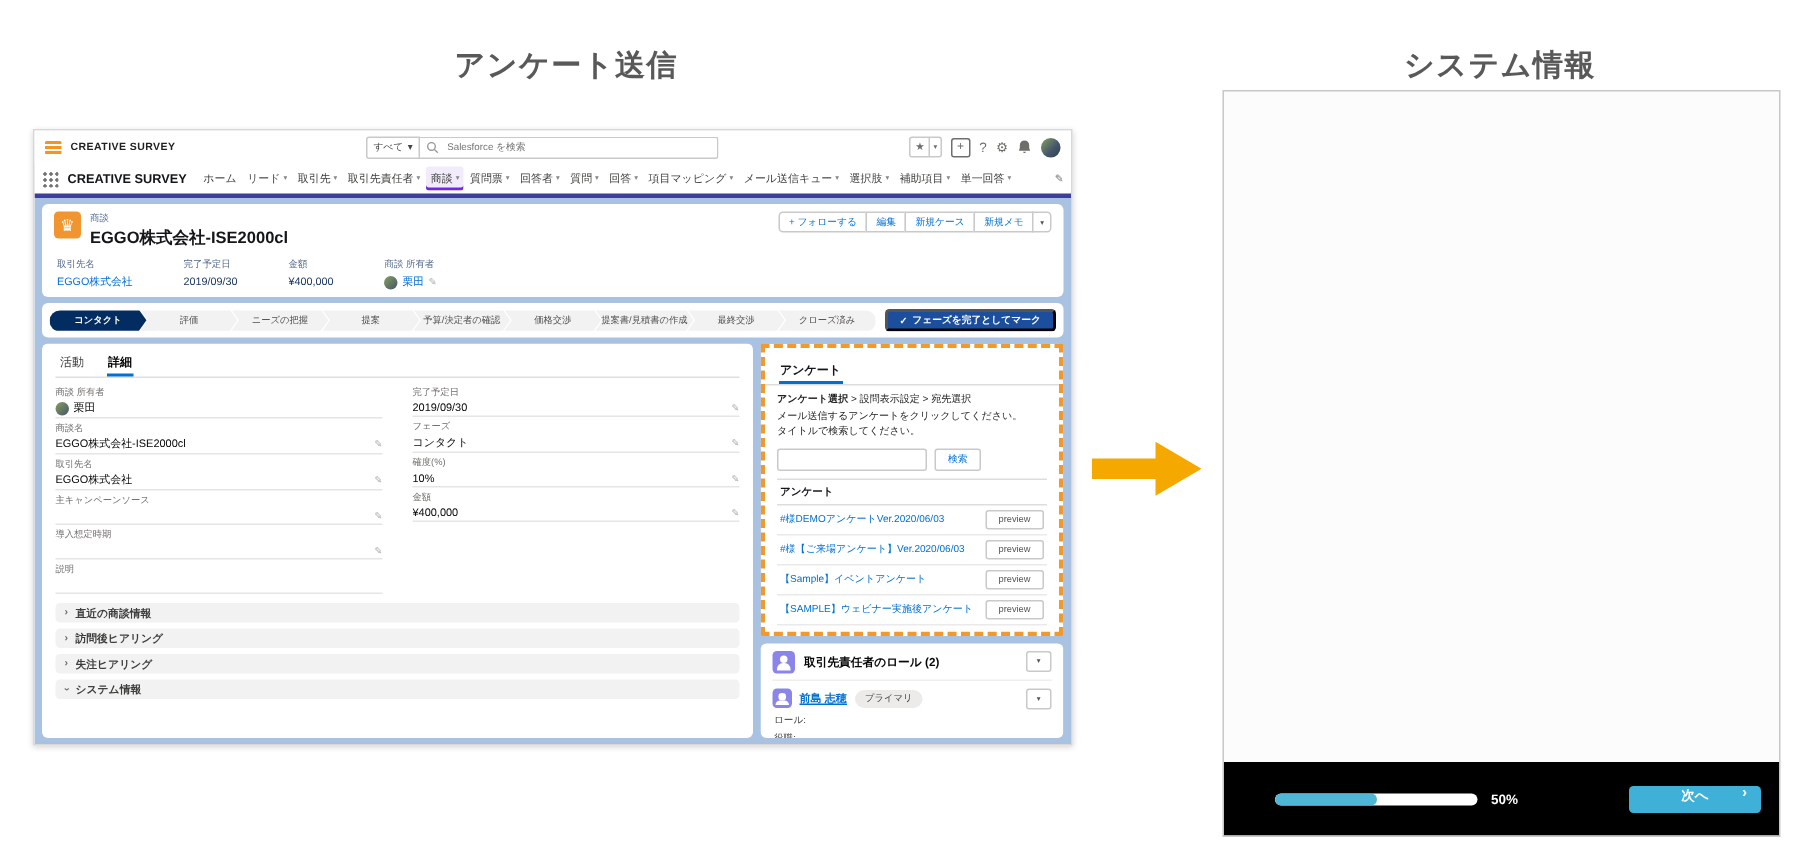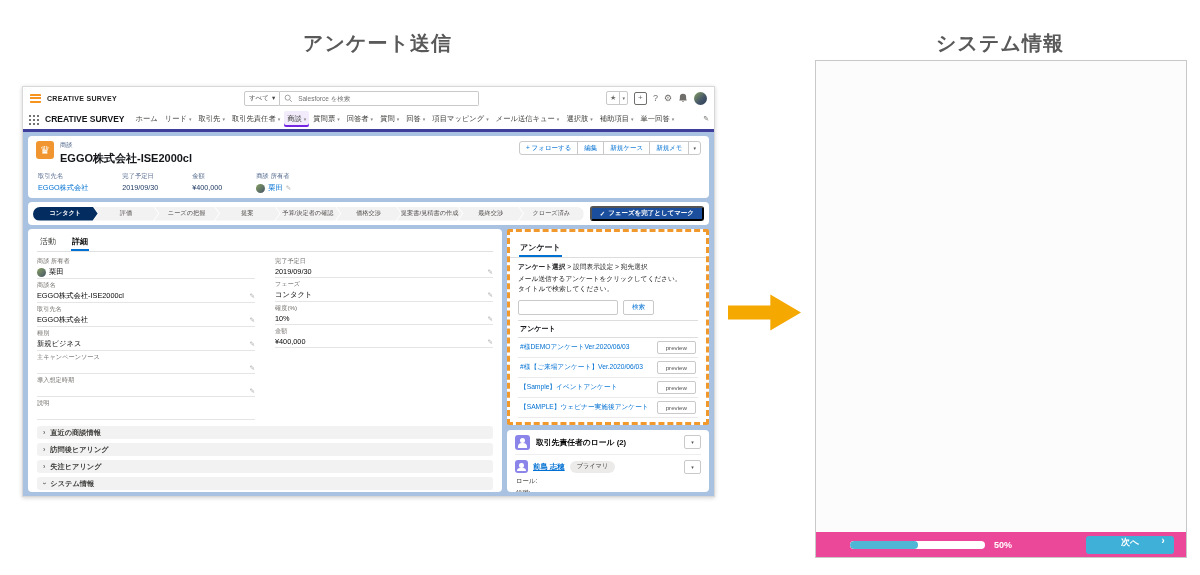--- a/index.html
+++ b/index.html
@@ -112,21 +112,21 @@
   
   .arrow{position:absolute;left:728px;top:291px;width:73px;height:43px;background:#f5a800;clip-path:polygon(0 34%,58% 34%,58% 8%,100% 50%,58% 92%,58% 66%,0 66%);}
 
   
   .answer-panel{position:absolute;left:815px;top:60px;width:370px;height:496px;background:#fcfcfc;border:1px solid #c8c8c8;display:flex;flex-direction:column;overflow:hidden;}
   .q-area{padding:32px 26px 0;}
   .q-text{font-size:12.8px;font-weight:bold;color:#333;line-height:1.6;}
   .rating-row{display:flex;gap:3px;margin-top:30px;}
   .rate-btn{width:26px;height:35px;background:#fff;border:2px solid #c7e7f2;border-radius:3px;display:flex;align-items:center;justify-content:center;font-size:14px;font-weight:bold;color:#222;box-sizing:border-box;flex:none;}
   .rate-btn.selected{background:#4fb6d6;border-color:#4fb6d6;color:#fff;}
-  .answer-footer{margin-top:auto;height:25px;background:#ec4899;display:flex;align-items:center;padding:0 12px;flex:none;}
+  .answer-footer{margin-top:auto;height:25px;background:#000000;display:flex;align-items:center;padding:12px 12px;flex:none;}
   .progress-track{width:135px;height:8px;background:#fff;border-radius:4px;overflow:hidden;margin-left:22px;flex:none;}
   .progress-fill{height:100%;background:#4fb6d6;border-radius:4px;}
   .progress-label{color:#fff;font-size:9px;font-weight:bold;margin-left:9px;}
   .next-btn{margin-left:auto;background:#3fb0d8;color:#fff;font-size:9px;font-weight:bold;border-radius:3px;height:18px;width:88px;display:flex;align-items:flex-start;justify-content:center;position:relative;font-family:Liberation Mono, monospace;}
   .next-btn .nx-chev{position:absolute;right:8px;font-size:10px;font-weight:bold;}
 </style>
 </head>
 <body>
 
 <div class="sec-title left">アンケート送信</div>
@@ -332,28 +332,20 @@
 
                 <span class="dval">EGGO株式会社-ISE2000cl</span>
                 <span class="tiny-pencil">✎</span>
               </div>
             </div>
               <div class="dfield">
               <div class="dlabel">取引先名</div>
               <div class="dvalrow">
 
                 <span class="dval link">EGGO株式会社</span>
-                <span class="tiny-pencil">✎</span>
-              </div>
-            </div>
-              <div class="dfield">
-              <div class="dlabel">種別</div>
-              <div class="dvalrow">
-
-                <span class="dval">新規ビジネス</span>
                 <span class="tiny-pencil">✎</span>
               </div>
             </div>
               <div class="dfield">
               <div class="dlabel">主キャンペーンソース</div>
               <div class="dvalrow">
 
                 <span class="dval"></span>
                 <span class="tiny-pencil">✎</span>
               </div>

